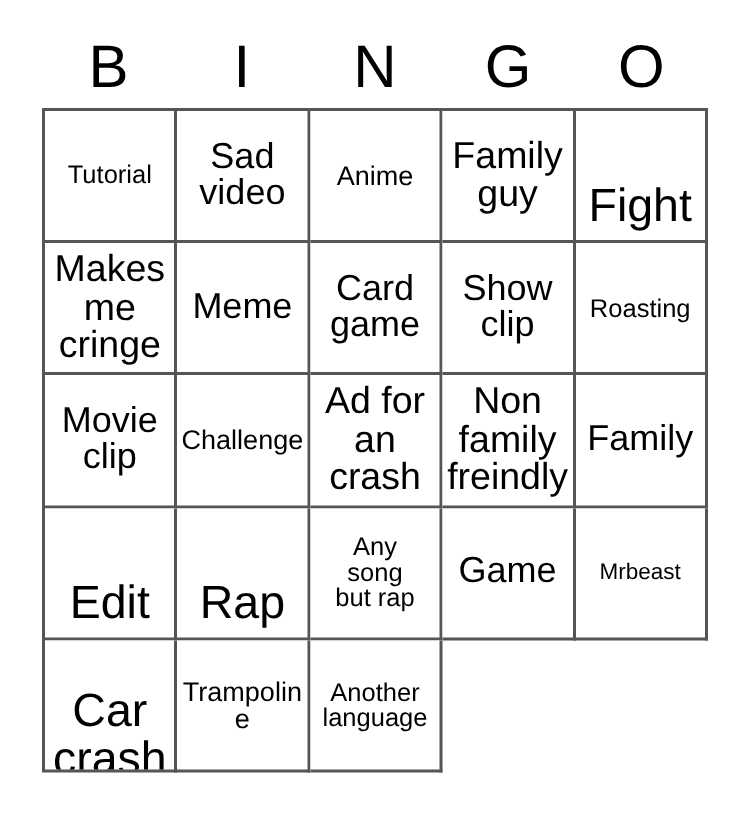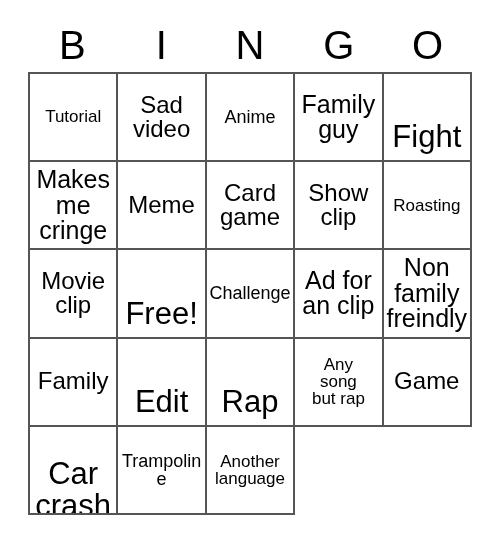--- a/index.html
+++ b/index.html
@@ -135,29 +135,26 @@
         <span class="cell-text">Show
 clip</span>
       </div>
       <div class="bingo-cell fs-sm">
         <span class="cell-text">Roasting</span>
       </div>
       <div class="bingo-cell fs-xl">
         <span class="cell-text">Movie
 clip</span>
       </div>
-      <div class="bingo-cell fs-xxl">
-        <span class="cell-text">Free!</span>
-      </div>
       <div class="bingo-cell fs-xxs">
         <span class="cell-text">Challenge</span>
       </div>
       <div class="bingo-cell fs-md">
         <span class="cell-text">Ad for
-an clip</span>
+an crash</span>
       </div>
       <div class="bingo-cell fs-md">
         <span class="cell-text">Non
 family
 freindly</span>
       </div>
       <div class="bingo-cell fs-xl">
         <span class="cell-text">Family</span>
       </div>
       <div class="bingo-cell fs-xxl">
@@ -167,20 +164,23 @@
         <span class="cell-text">Rap</span>
       </div>
       <div class="bingo-cell fs-sm">
         <span class="cell-text">Any
 song
 but rap</span>
       </div>
       <div class="bingo-cell fs-xl">
         <span class="cell-text">Game</span>
       </div>
+      <div class="bingo-cell fs-xs">
+        <span class="cell-text">Mrbeast</span>
+      </div>
       <div class="bingo-cell fs-xxl">
         <span class="cell-text">Car
 crash</span>
       </div>
       <div class="bingo-cell fs-xxs">
         <span class="cell-text">Trampoline</span>
       </div>
       <div class="bingo-cell fs-sm">
         <span class="cell-text">Another
 language</span>

